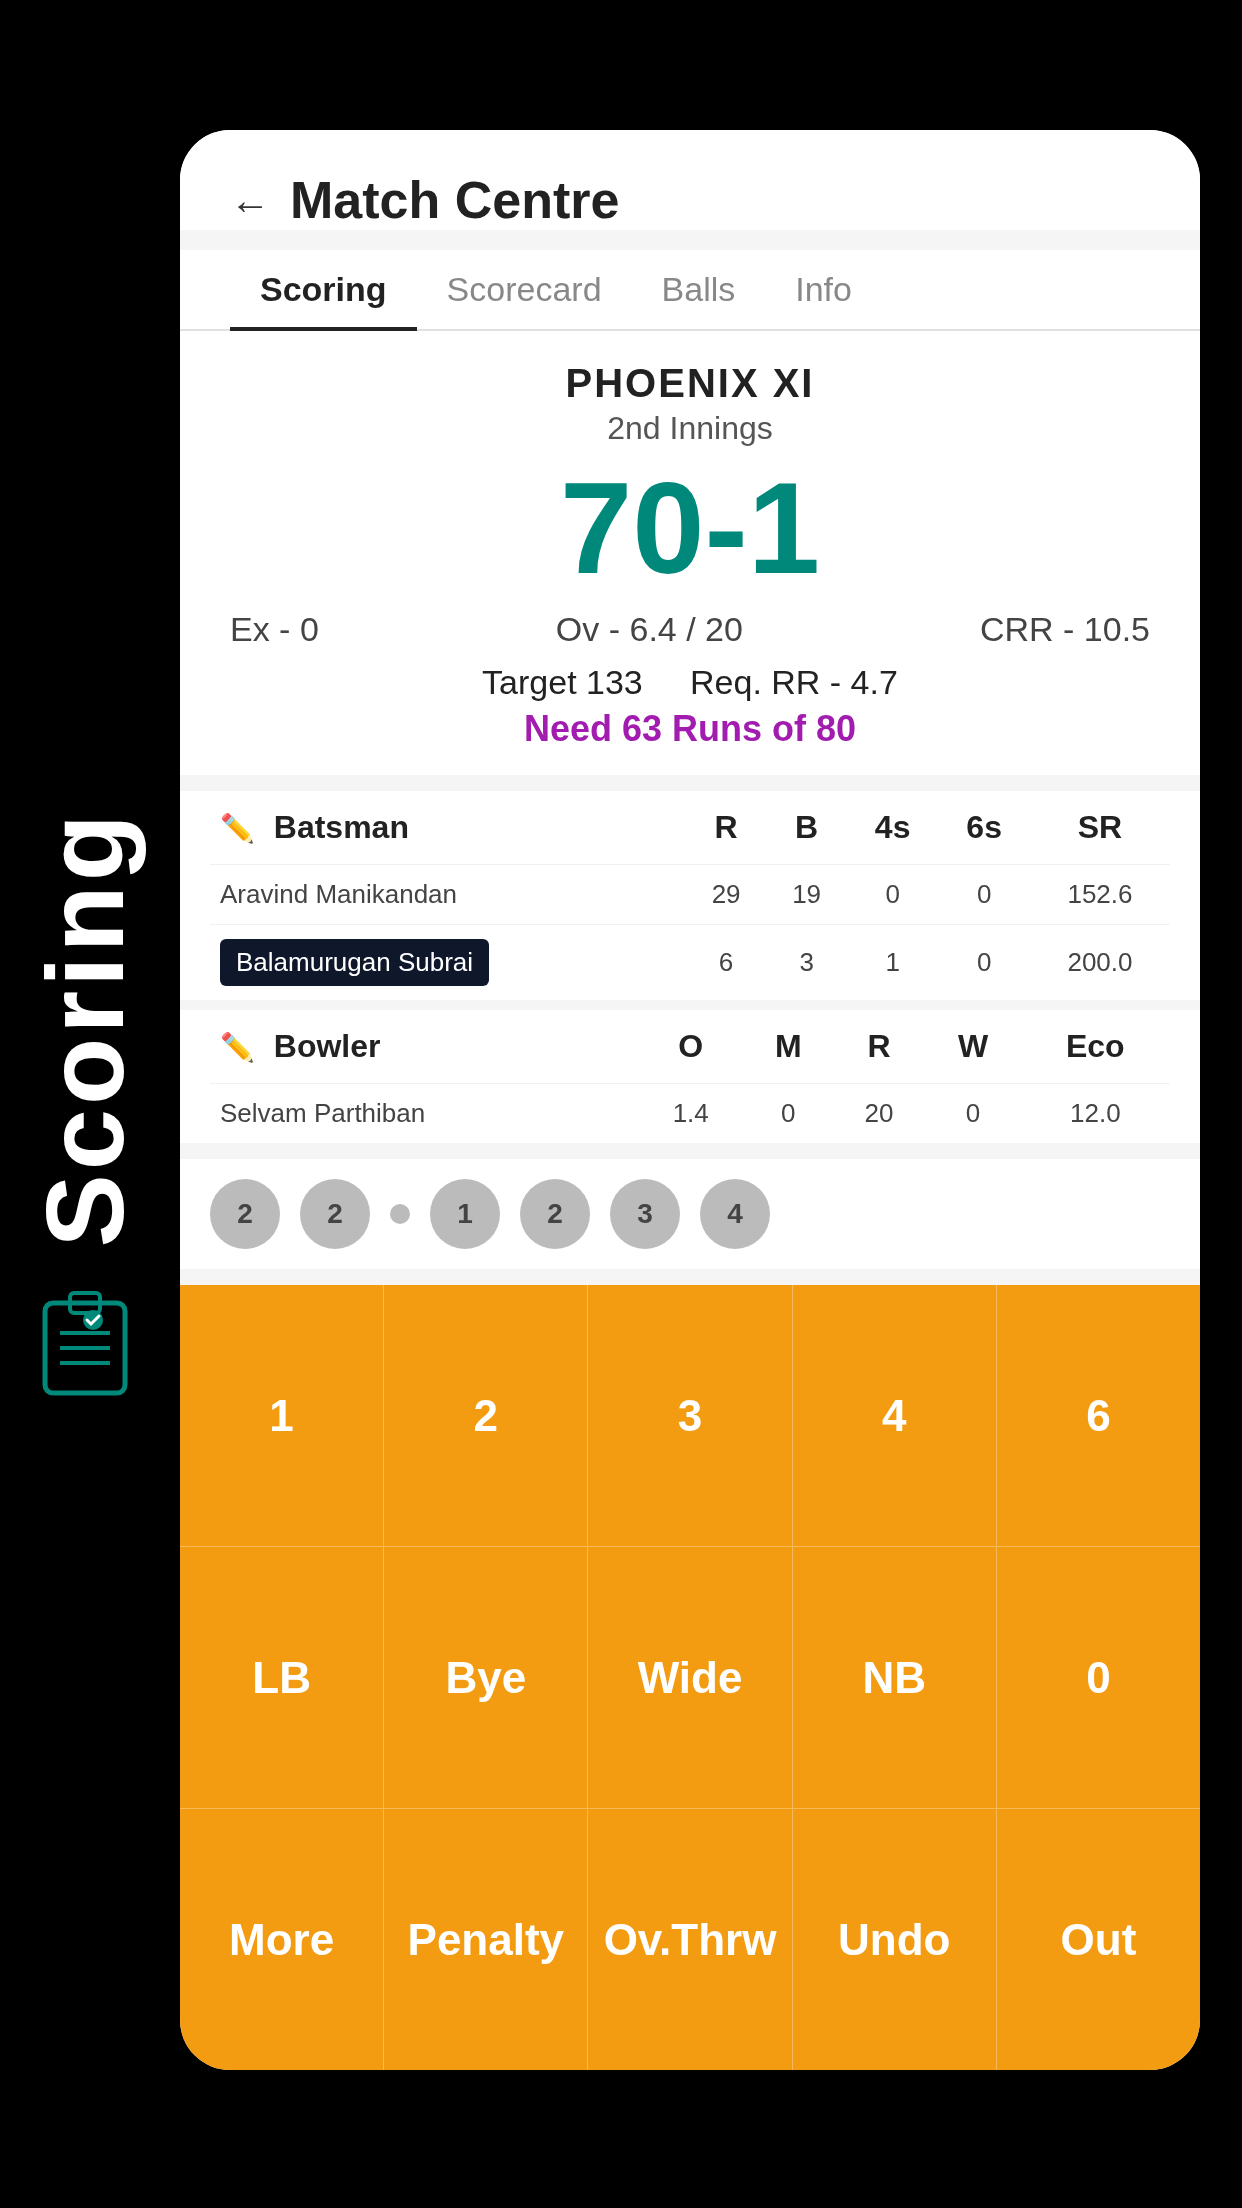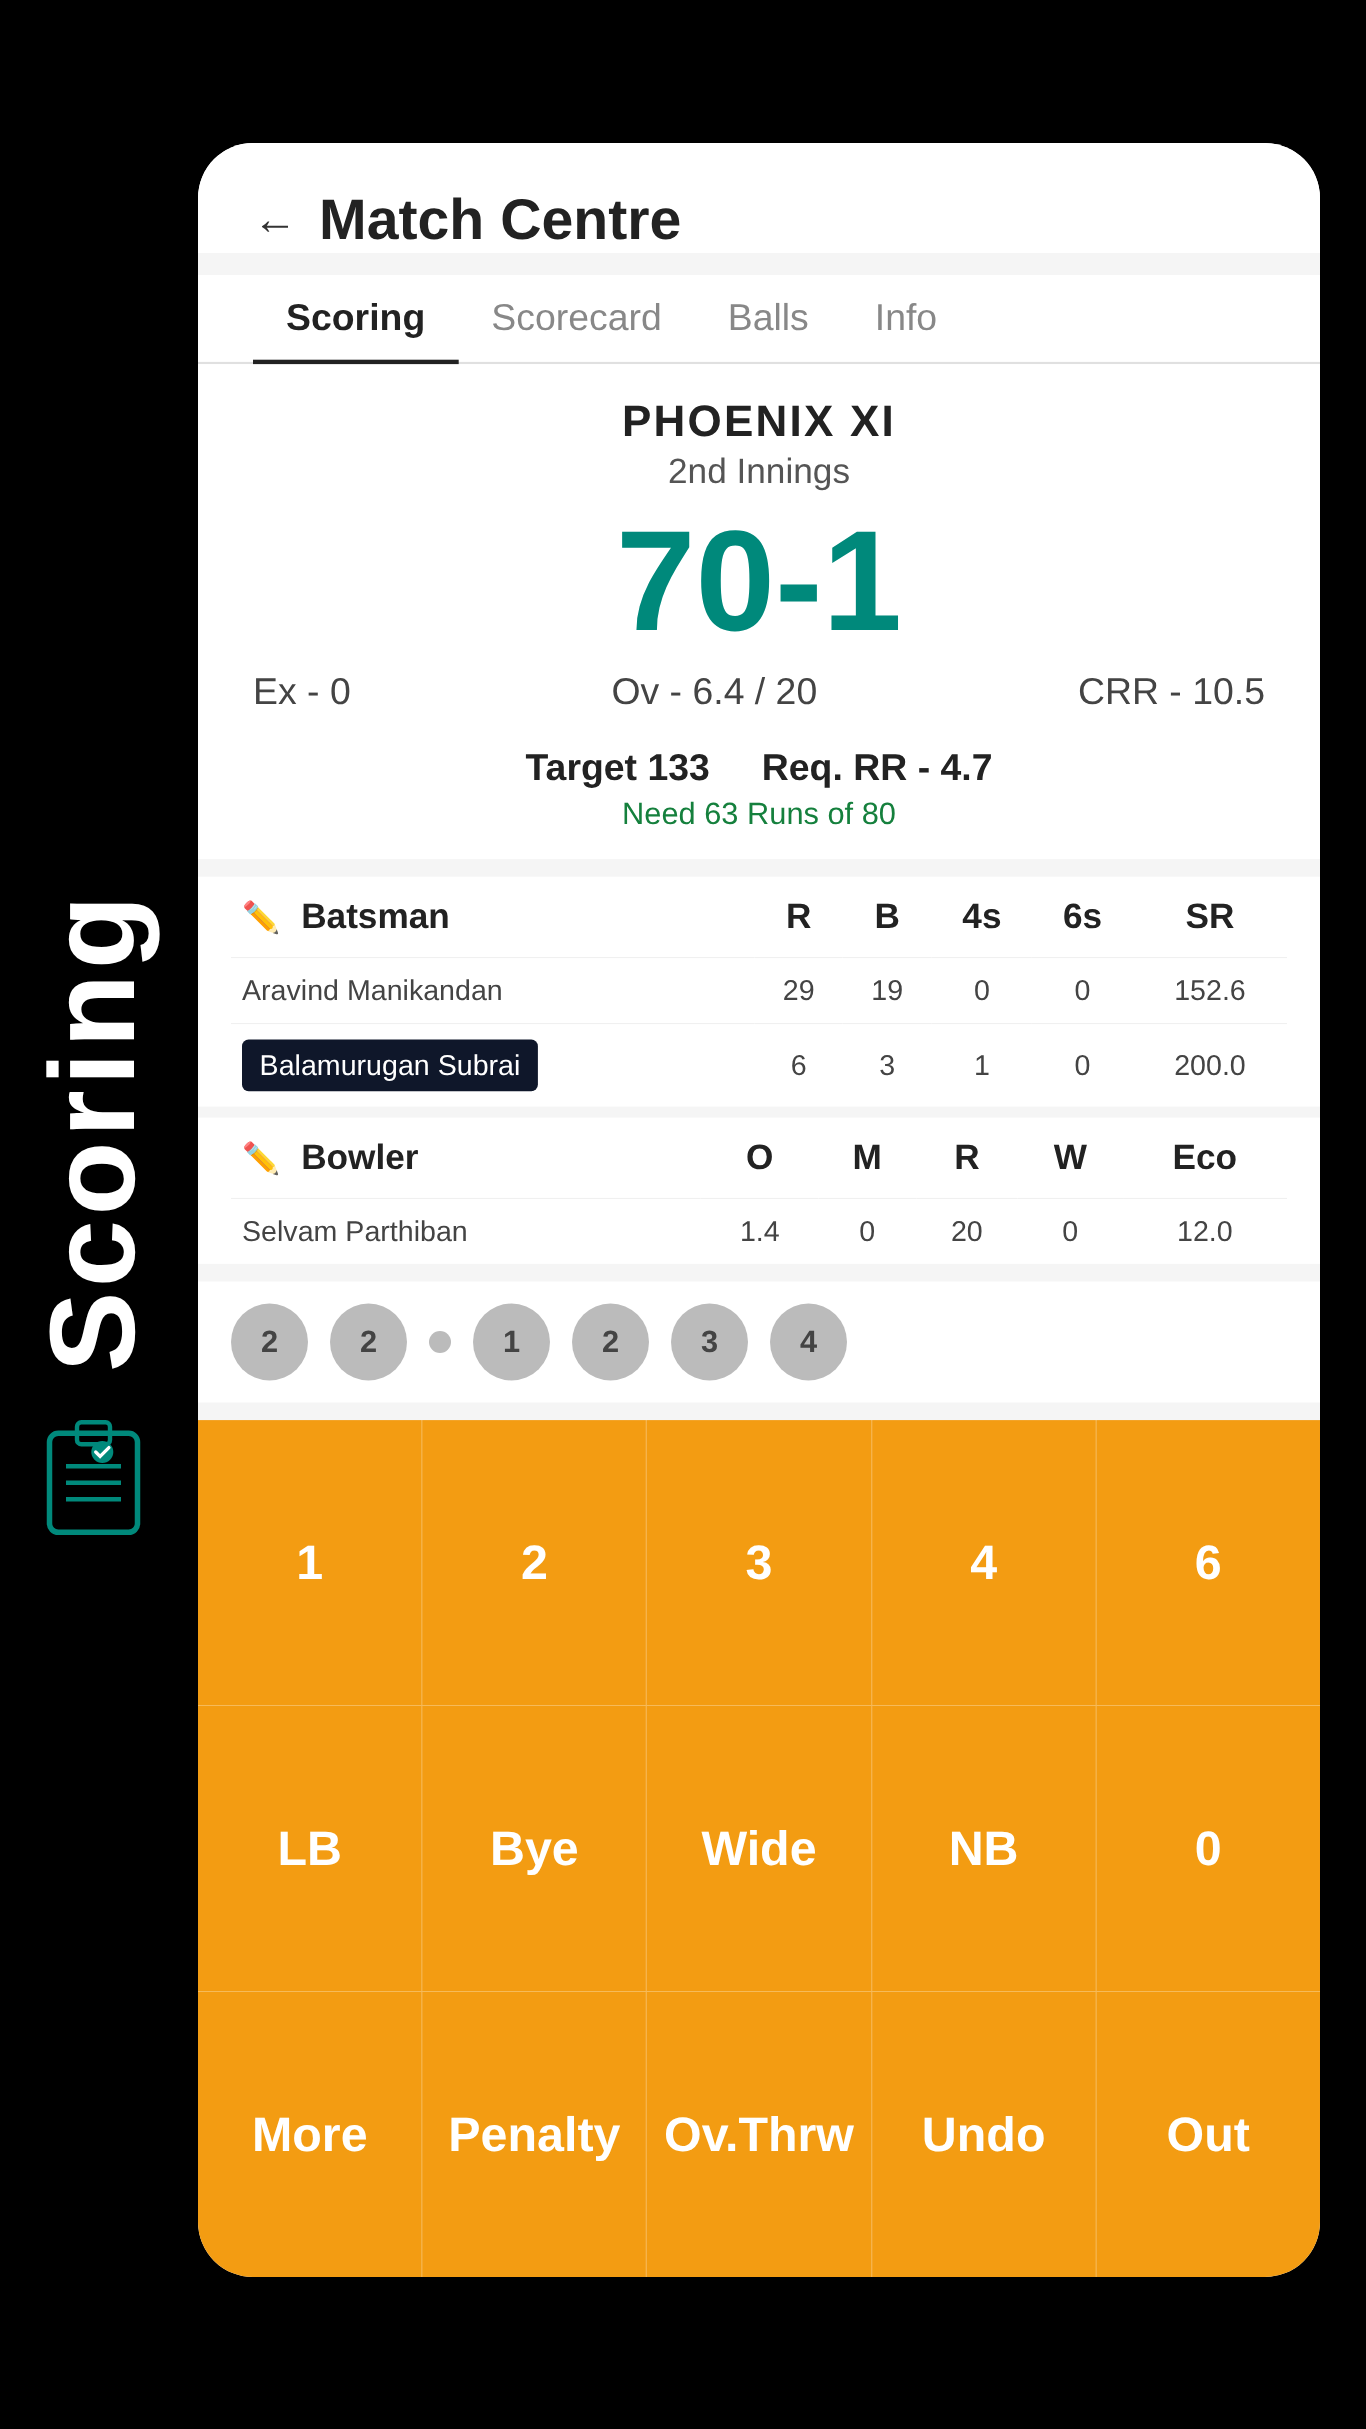--- a/index.html
+++ b/index.html
@@ -140,29 +140,30 @@
       display: flex;
       justify-content: space-between;
       gap: 42px;
       font-size: 34px;
       color: #444;
       margin-top: 10px;
     }
 
     .target-row {
       font-size: 34px;
-      font-weight: 700;
+      font-weight: 400;
       color: #222;
-      margin-top: 30px;
+      margin-top: 14px;
     }
 
     .need-row {
-      font-size: 28px;
-      color: #15803d;
+      font-size: 36px;
+      color: #a21caf;
       margin-top: 6px;
+      font-weight: bold;
     }
 
     
     .stats-section {
       background: #fff;
       margin-top: 16px;
       padding: 0 30px;
     }
 
     .stats-table {

